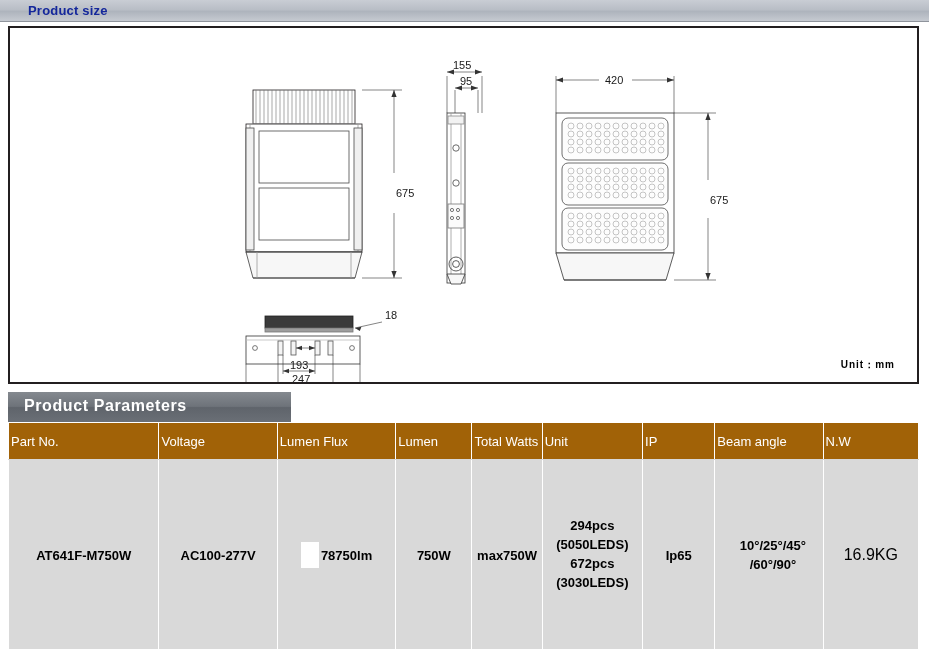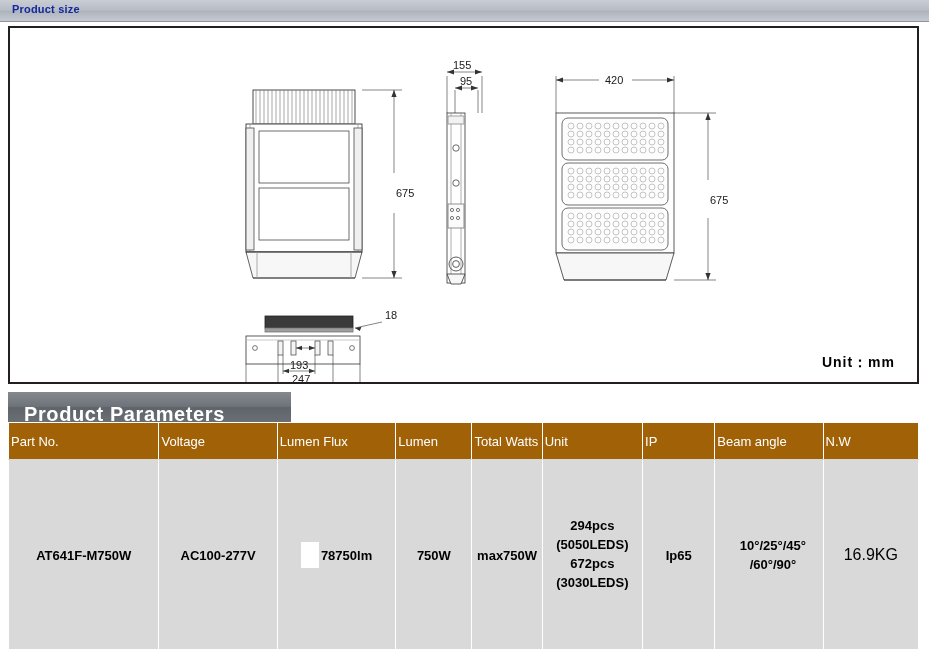--- a/index.html
+++ b/index.html
@@ -20,43 +20,43 @@
     position: absolute;
     left: 0; top: 0;
     width: 929px;
     height: 22px;
     background: linear-gradient(to bottom, #c9cdd4 0%, #b9bec6 45%, #aeb4bd 55%, #c6cad1 100%);
     border-bottom: 1px solid #8f949c;
     box-sizing: border-box;
   }
   .size-header .title {
     position: absolute;
-    left: 12px; top: 3px;
-    font-size: 11px;
+    left: 28px; top: 3px;
+    font-size: 13px;
     font-weight: bold;
     color: #14279b;
     letter-spacing: 0.2px;
     font-family: "Liberation Sans", sans-serif;
   }
 
   
   .drawing-box {
     position: absolute;
     left: 8px; top: 26px;
     width: 911px;
     height: 358px;
     border: 2px solid #231f20;
     background: #ffffff;
     box-sizing: border-box;
   }
   .unit-label {
     position: absolute;
     right: 22px;
     bottom: 10px;
-    font-size: 14px;
+    font-size: 10px;
     font-weight: bold;
     color: #000;
     letter-spacing: 1px;
   }
 
   svg.draw {
     position: absolute;
     left: 0; top: 0;
     width: 907px;
     height: 354px;
@@ -72,25 +72,25 @@
     position: absolute;
     left: 8px; top: 392px;
     width: 283px;
     height: 30px;
     background: linear-gradient(to bottom, #7a7f87 0%, #6b7078 50%, #5e6view 50%, #5b6068 100%);
     background: linear-gradient(to bottom, #84898f 0%, #6e737a 48%, #5f646b 52%, #6a6f76 100%);
     box-sizing: border-box;
   }
   .params-banner .txt {
     color: #ffffff;
-    font-size: 20px;
+    font-size: 16px;
     font-weight: bold;
     letter-spacing: 0.6px;
     position: absolute;
-    left: 16px; top: 11px;
+    left: 16px; top: 5px;
   }
 
   
   table.params {
     position: absolute;
     left: 8px; top: 422px;
     width: 911px;
     border-collapse: collapse;
     table-layout: fixed;
   }

